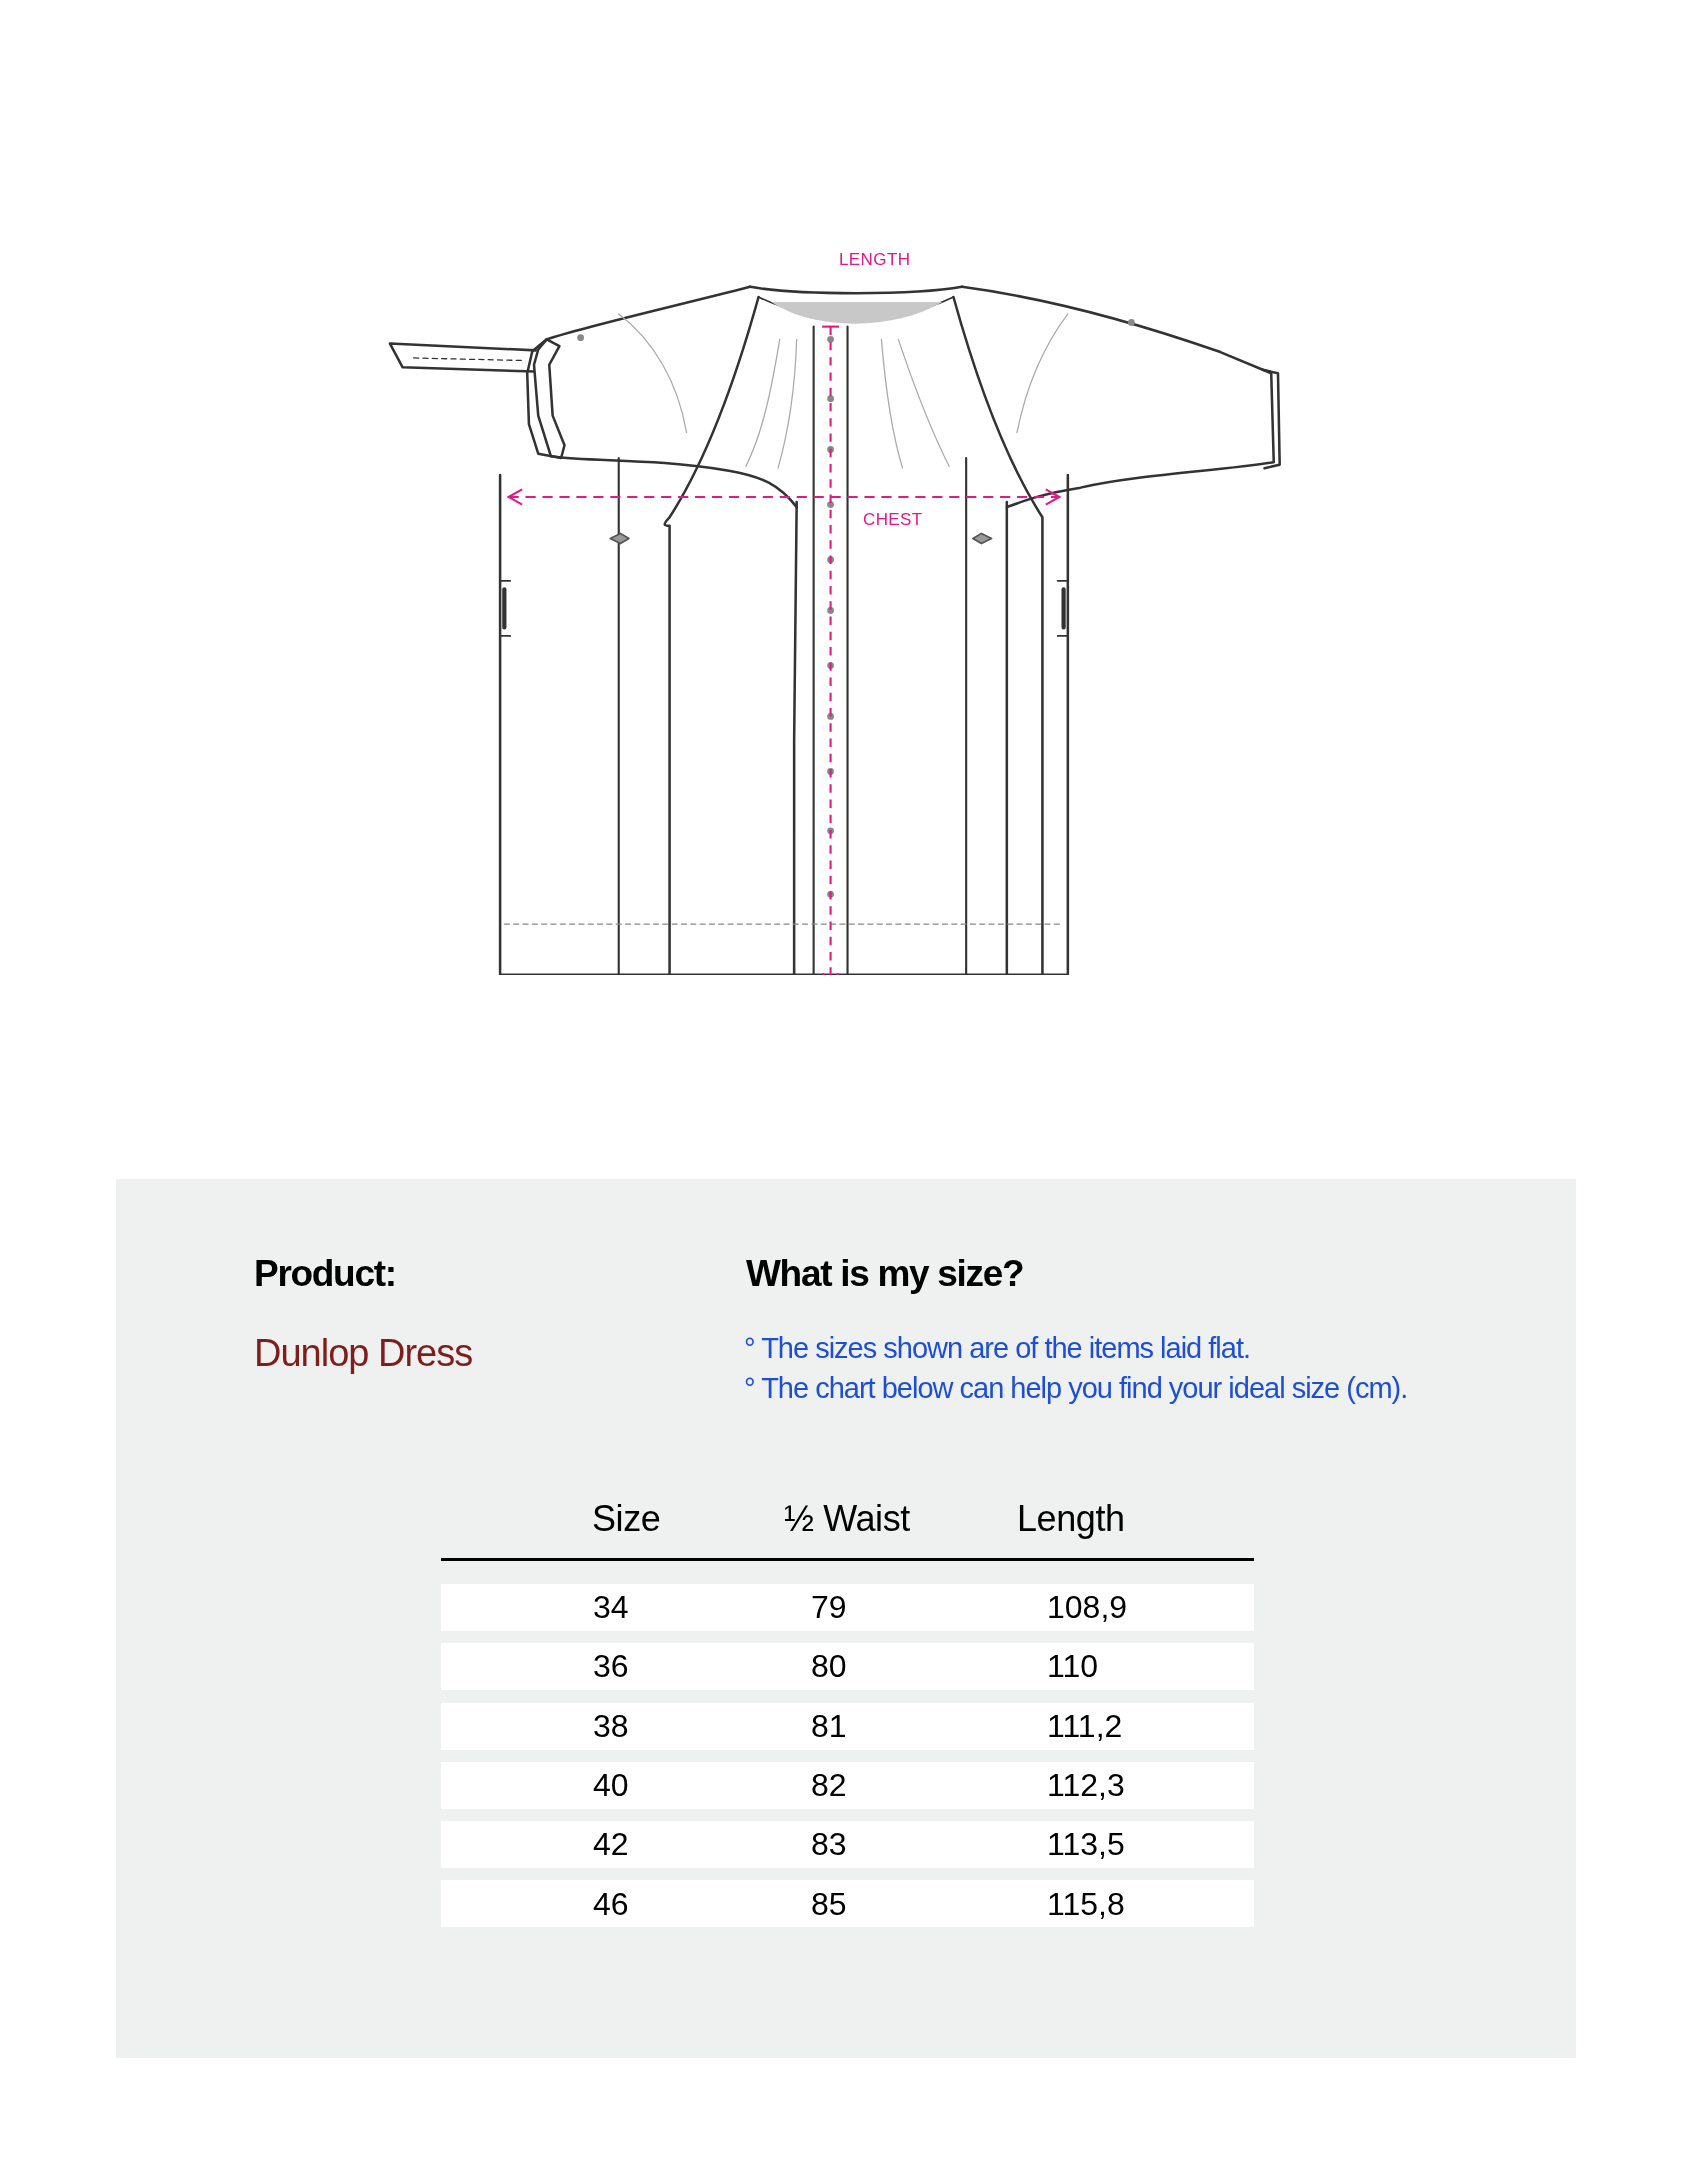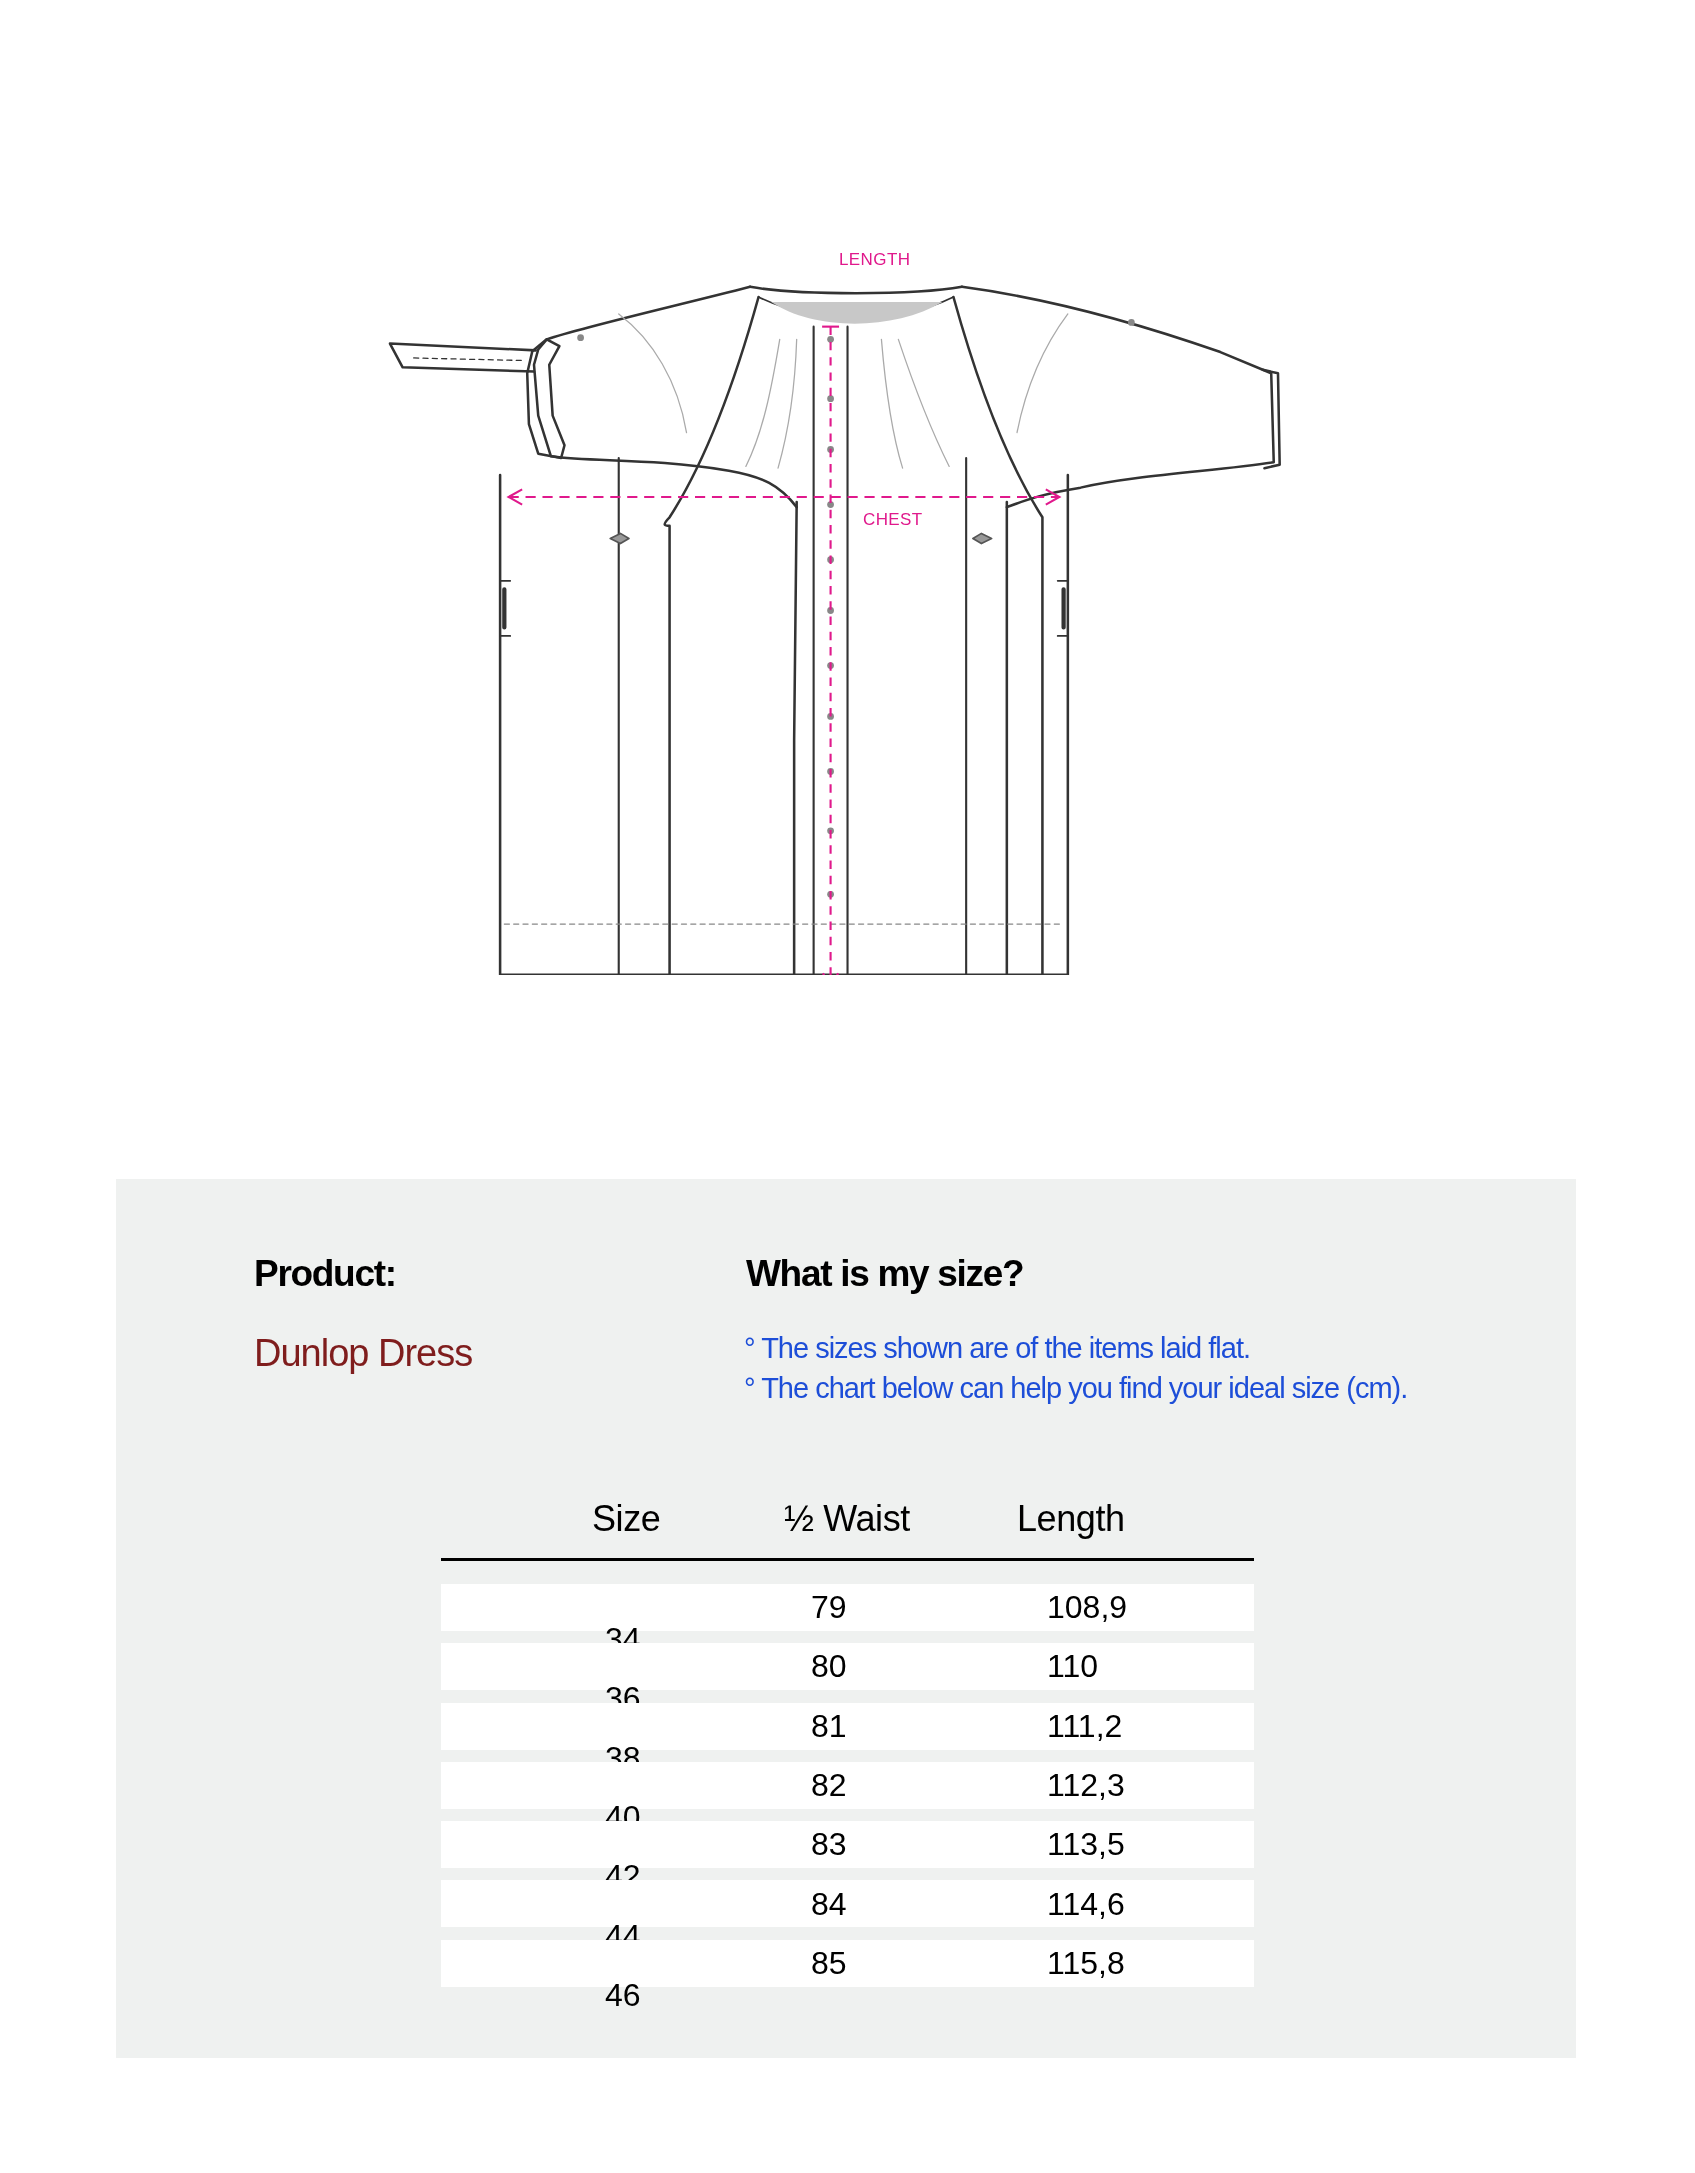--- a/index.html
+++ b/index.html
@@ -13,21 +13,21 @@
   .product-name{position:absolute;left:254px;top:1332px;font-family:"Liberation Sans",sans-serif;font-size:38px;letter-spacing:-1px;color:#7f1d1d;font-weight:300;}
   .note{position:absolute;left:744px;font-family:"Liberation Sans",sans-serif;font-size:29px;letter-spacing:-1px;color:#1d4ed8;}
   .note1{top:1332px;} .note2{top:1372px;}
   .thead{position:absolute;left:441px;top:1498px;width:813px;height:51px;}
   .th{position:absolute;top:0;font-family:"Liberation Sans",sans-serif;font-size:36px;color:#000;letter-spacing:-0.4px;}
   .th-size{left:151px;} .th-waist{left:343px;} .th-length{left:576px;}
   .hline{position:absolute;left:441px;top:1558px;width:813px;height:3.4px;background:#000;}
   .rows{position:absolute;left:441px;top:1584px;width:813px;}
   .row{position:relative;height:47px;margin-bottom:12.3px;background:#ffffff;}
   .cell{position:absolute;top:5.1px;font-family:"Liberation Sans",sans-serif;font-size:32px;color:#000;}
-  .c-size{left:164px;margin-top:32px;} .c-waist{left:370px;} .c-length{left:606px;}
+  .c-size{left:152px;} .c-waist{left:370px;} .c-length{left:606px;}
 </style>
 </head>
 <body>
 
 <div class="drawing">
   <svg viewBox="0 0 1140 860" xmlns="http://www.w3.org/2000/svg">
     <g fill="none" stroke="#333" stroke-width="3" stroke-linejoin="round" stroke-linecap="round">
 
       <path d="M445,48 C360,70 250,95 205,110 L195,122 L190,140 L195,200 L210,248 C260,255 330,250 420,265 C460,272 480,282 500,308"></path>
 
@@ -129,23 +129,18 @@
     <span class="cell c-size">40</span>
     <span class="cell c-waist">82</span>
     <span class="cell c-length">112,3</span>
   </div>
   <div class="row">
     <span class="cell c-size">42</span>
     <span class="cell c-waist">83</span>
     <span class="cell c-length">113,5</span>
   </div>
   <div class="row">
-    <span class="cell c-size">44</span>
-    <span class="cell c-waist">84</span>
-    <span class="cell c-length">114,6</span>
-  </div>
-  <div class="row">
     <span class="cell c-size">46</span>
     <span class="cell c-waist">85</span>
     <span class="cell c-length">115,8</span>
   </div>
 </div>
 
 
 </body></html>

